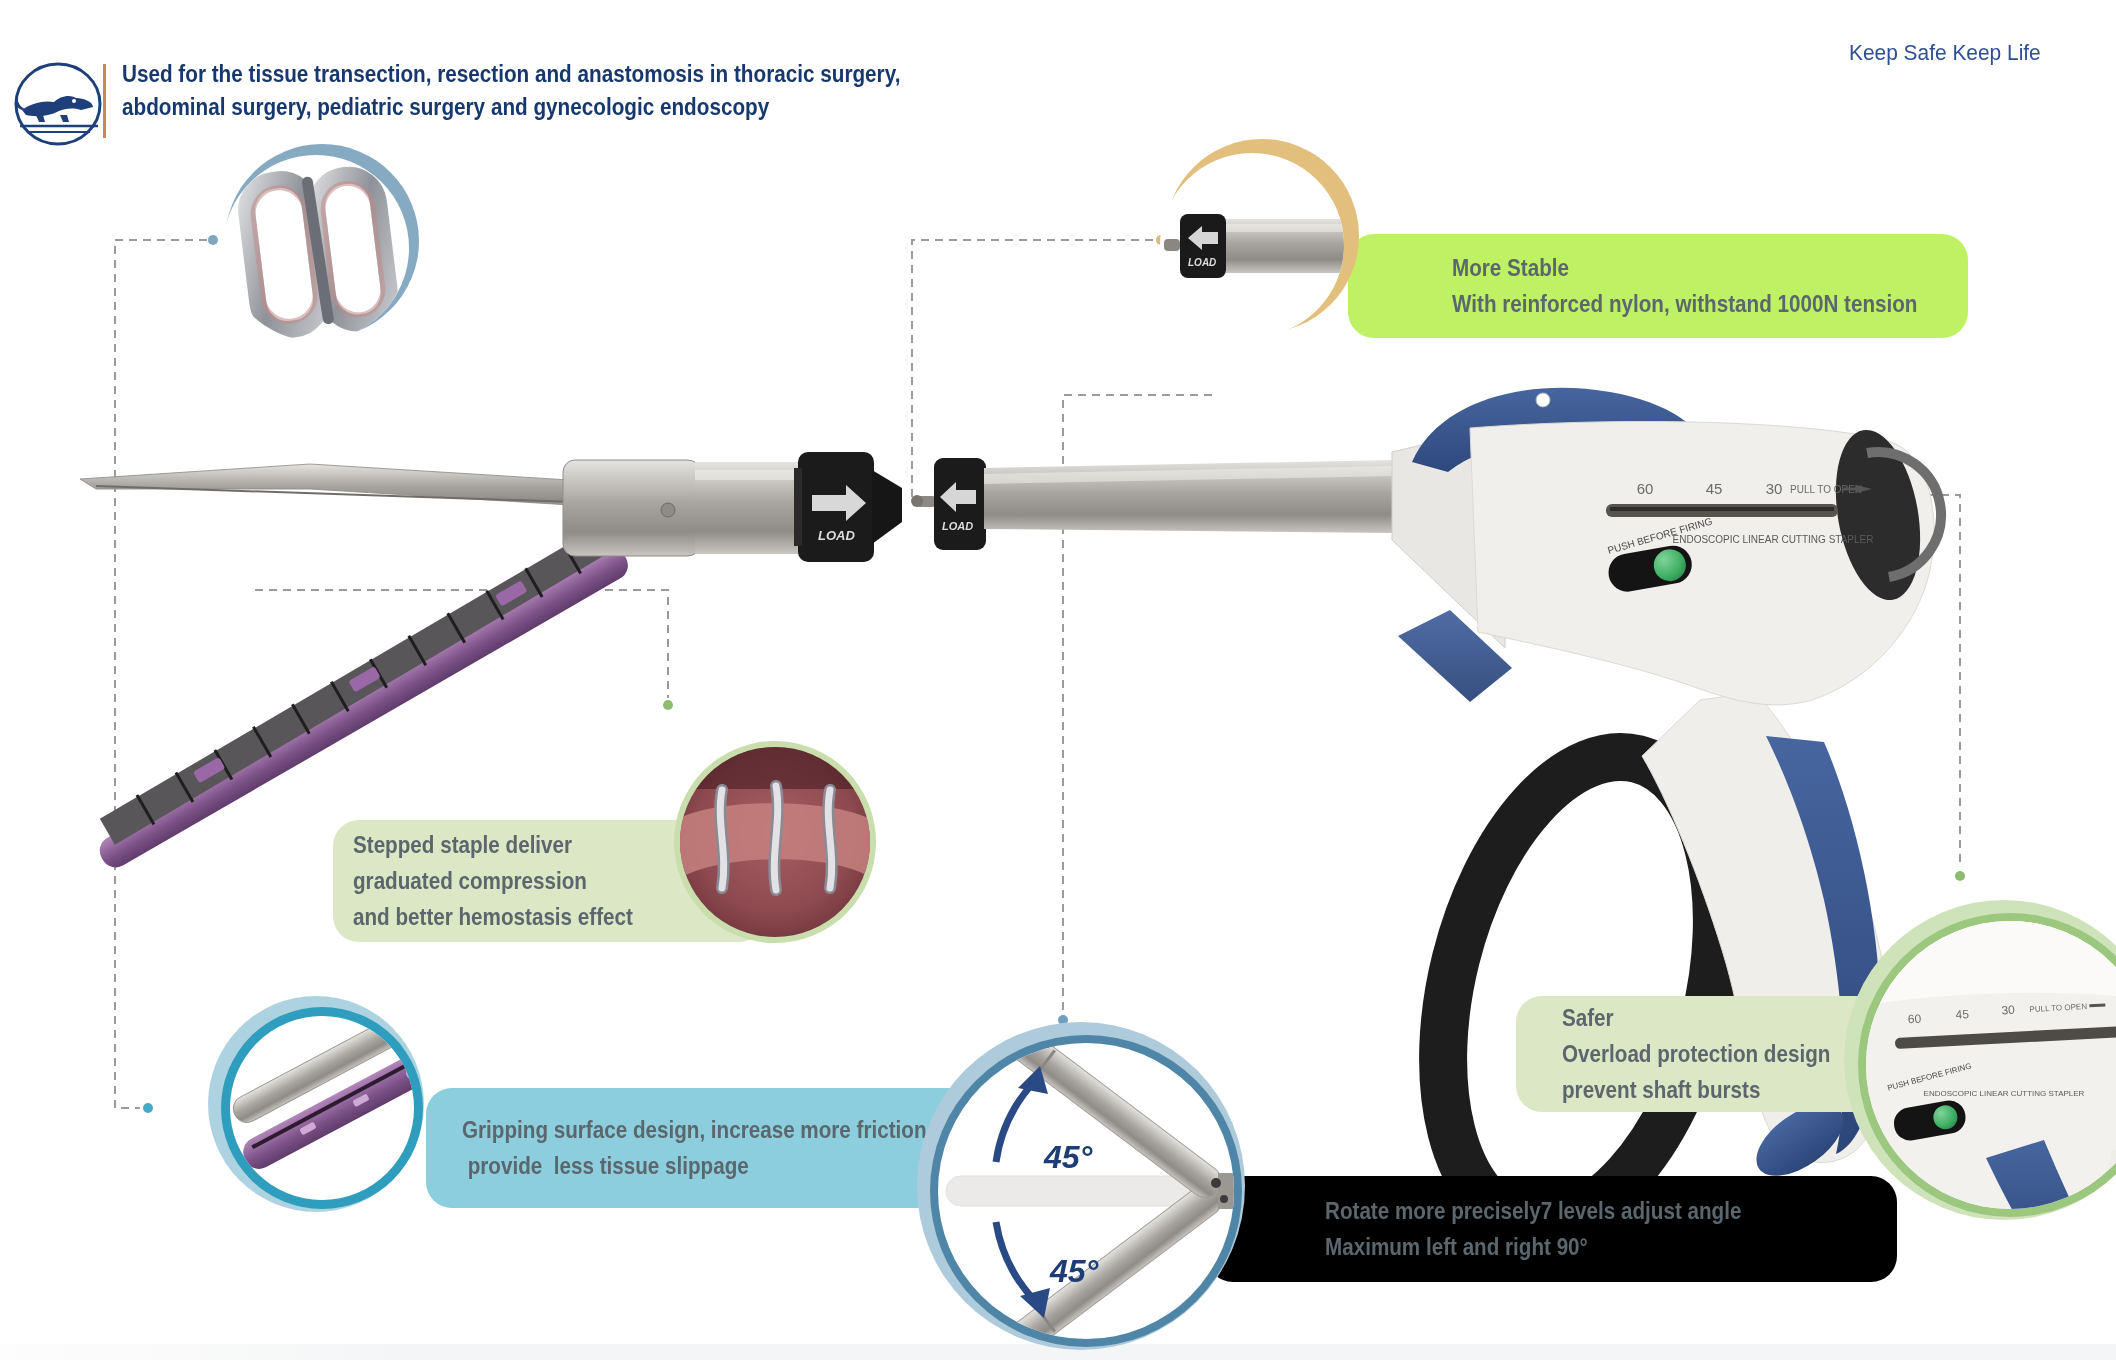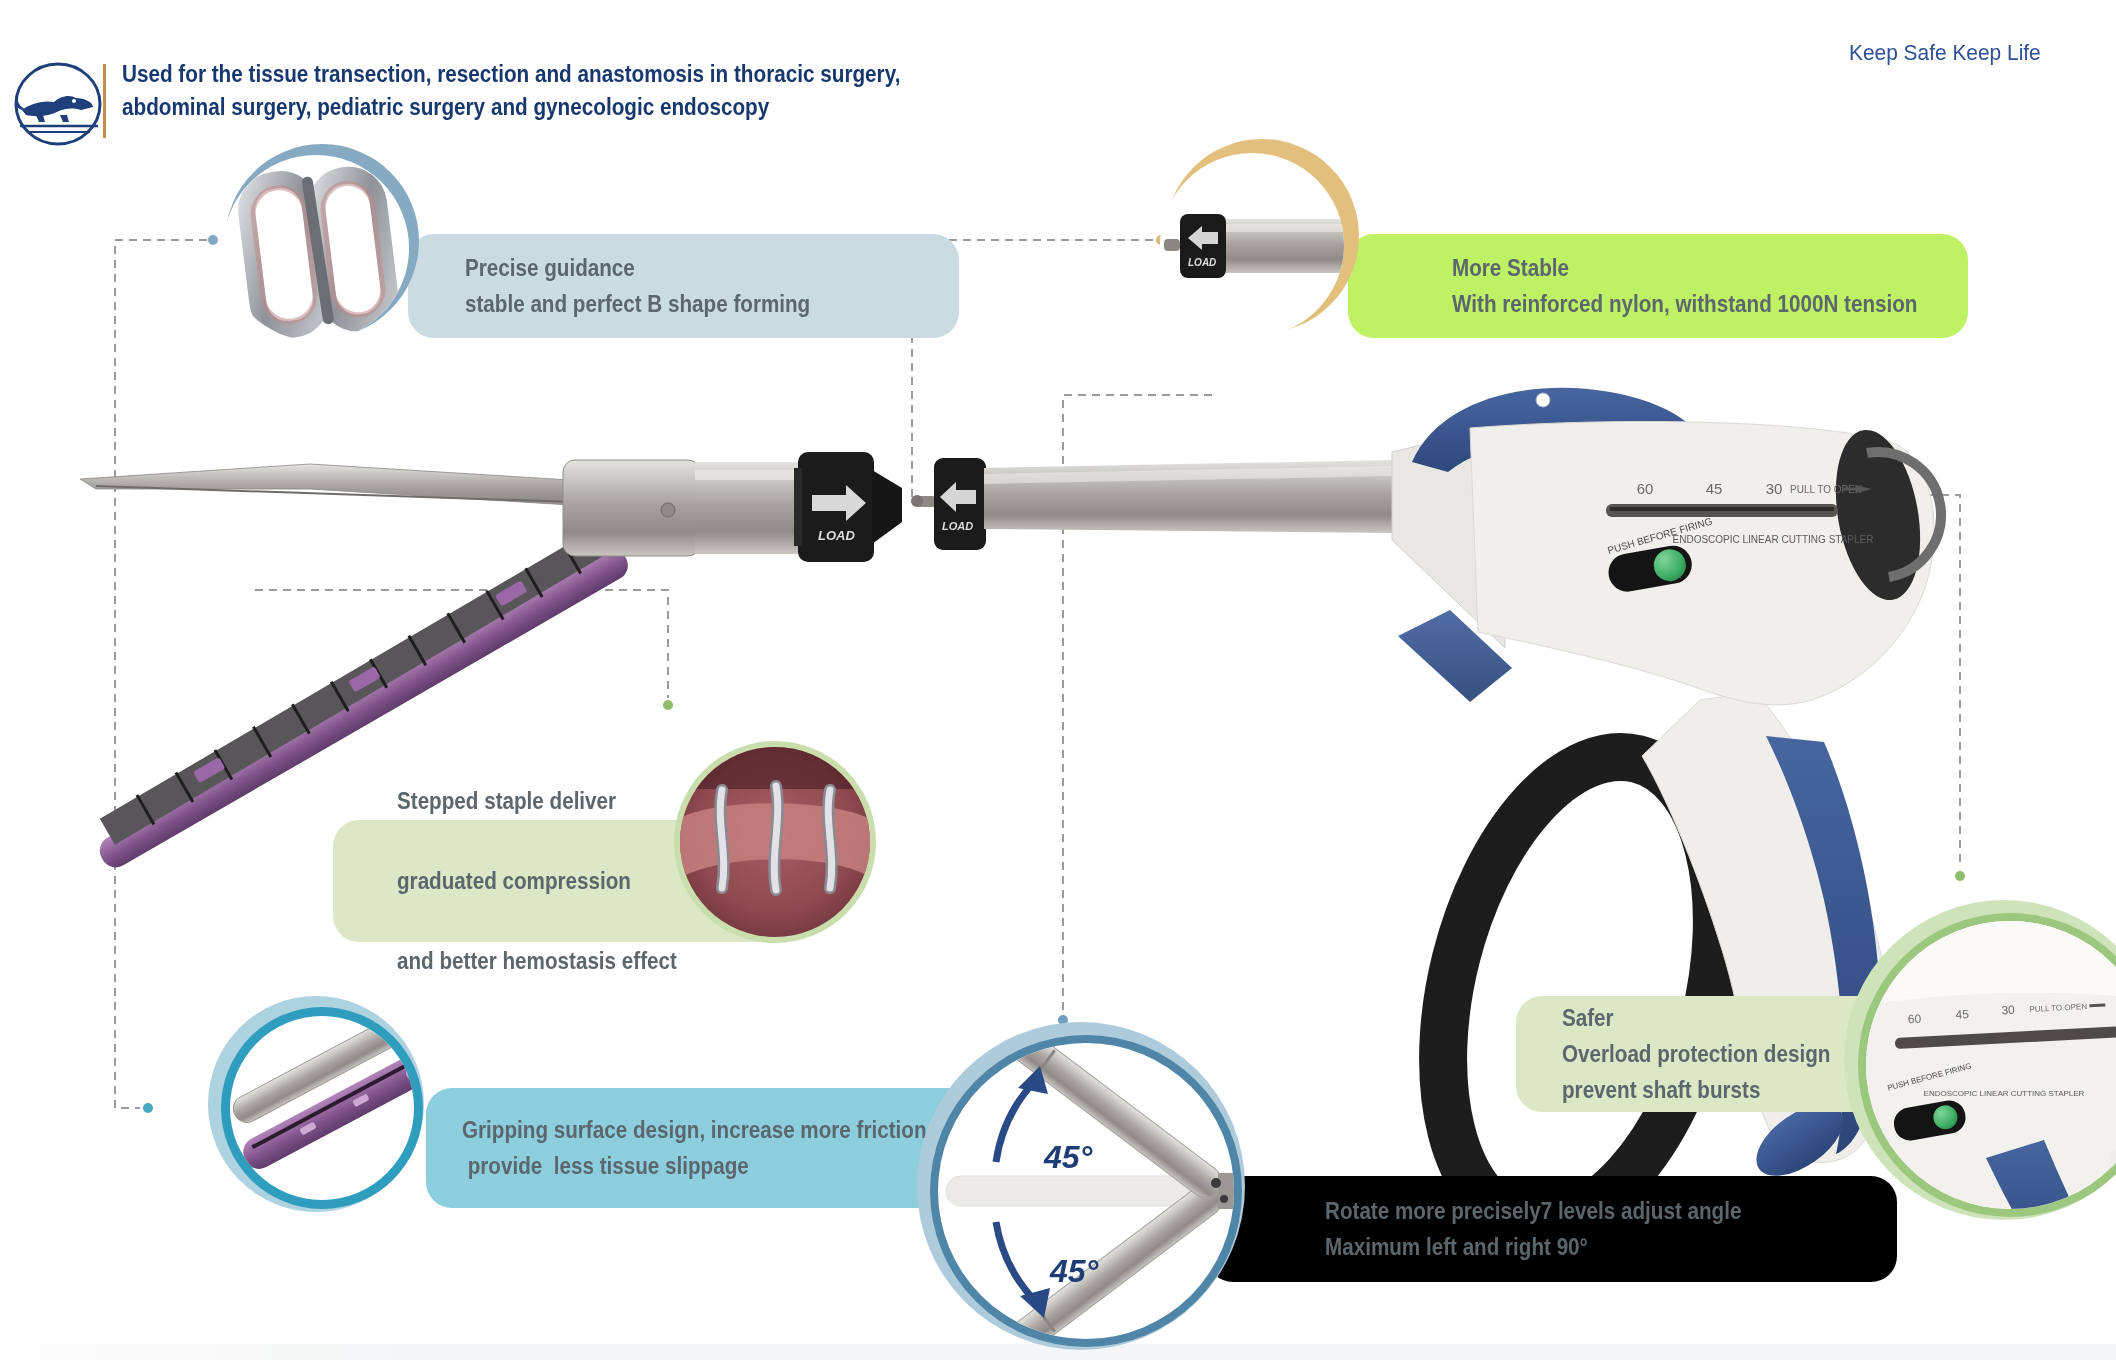--- a/index.html
+++ b/index.html
@@ -6,21 +6,21 @@
   body{width:2116px;height:1360px;position:relative;overflow:hidden;
        font-family:"Liberation Sans",sans-serif;}
   .layer{position:absolute;left:0;top:0;width:2116px;height:1360px;}
   #under{z-index:1;} .boxes{z-index:2;} #over{z-index:3;}
   .boxes{position:absolute;left:0;top:0;width:2116px;height:1360px;pointer-events:none;margin-top:48px;}
   .box{position:absolute;border-radius:26px;display:flex;flex-direction:column;justify-content:center;}
   .ln{font-size:24px;font-weight:700;color:#5c666d;line-height:36px;white-space:pre;
       transform:scaleX(.86);transform-origin:left center;}
   .box-precise{left:408px;top:186px;width:494px;height:104px;background:#cadbe1;padding-left:57px;}
   .box-more{left:1348px;top:186px;width:516px;height:104px;background:#bef264;padding-left:104px;}
-  .box-stepped{left:333px;top:772px;width:412px;height:122px;background:#dbe7c5;padding-left:64px;gap:44px;}
+  .box-stepped{left:333px;top:772px;width:412px;height:122px;background:#dbe7c5;padding-left:20px;}
   .box-grip{left:426px;top:1040px;width:520px;height:120px;background:#8ccedd;padding-left:36px;}
   .box-safer{left:1516px;top:948px;width:386px;height:116px;background:#dbe7c5;padding-left:46px;justify-content:center;}
   .box-rotate{left:1207px;top:1128px;width:572px;height:106px;background:#000000;padding-left:118px;}
   .header{position:absolute;left:122px;top:10px;z-index:2;}
   .header .t{font-size:23px;font-weight:bold;color:#17386e;line-height:33px;white-space:pre;
              transform:scaleX(.9);transform-origin:left center;}
   .logo{position:absolute;left:8px;top:12px;z-index:2;}
   .divider{position:absolute;left:103px;top:16px;width:3px;height:74px;background:#c98a4e;z-index:2;}
   .tagline{position:absolute;left:1849px;top:-8px;font-size:22px;font-weight:500;color:#2f4f96;
            z-index:2;transform:scaleX(.95);transform-origin:left top;white-space:pre;}
@@ -194,24 +194,20 @@
       <line x1="20" y1="72" x2="82" y2="72" stroke="#1e3f7a" stroke-width="2"></line>
     </svg>
   </div>
   <div class="divider"></div>
   <div class="header">
     <div class="t">Used for the tissue transection, resection and anastomosis in thoracic surgery,</div>
     <div class="t">abdominal surgery, pediatric surgery and gynecologic endoscopy</div>
   </div>
   <div class="tagline">Keep Safe Keep Life</div>
 
-  <div class="box box-precise">
-    <div class="ln">Precise guidance</div>
-    <div class="ln">stable and perfect B shape forming</div>
-  </div>
   <div class="box box-more">
     <div class="ln">More Stable</div>
     <div class="ln">With reinforced nylon, withstand 1000N tension</div>
   </div>
   <div class="box box-stepped">
     <div class="ln">Stepped staple deliver</div>
     <div class="ln">graduated compression</div>
     <div class="ln">and better hemostasis effect</div>
   </div>
   <div class="box box-grip">

